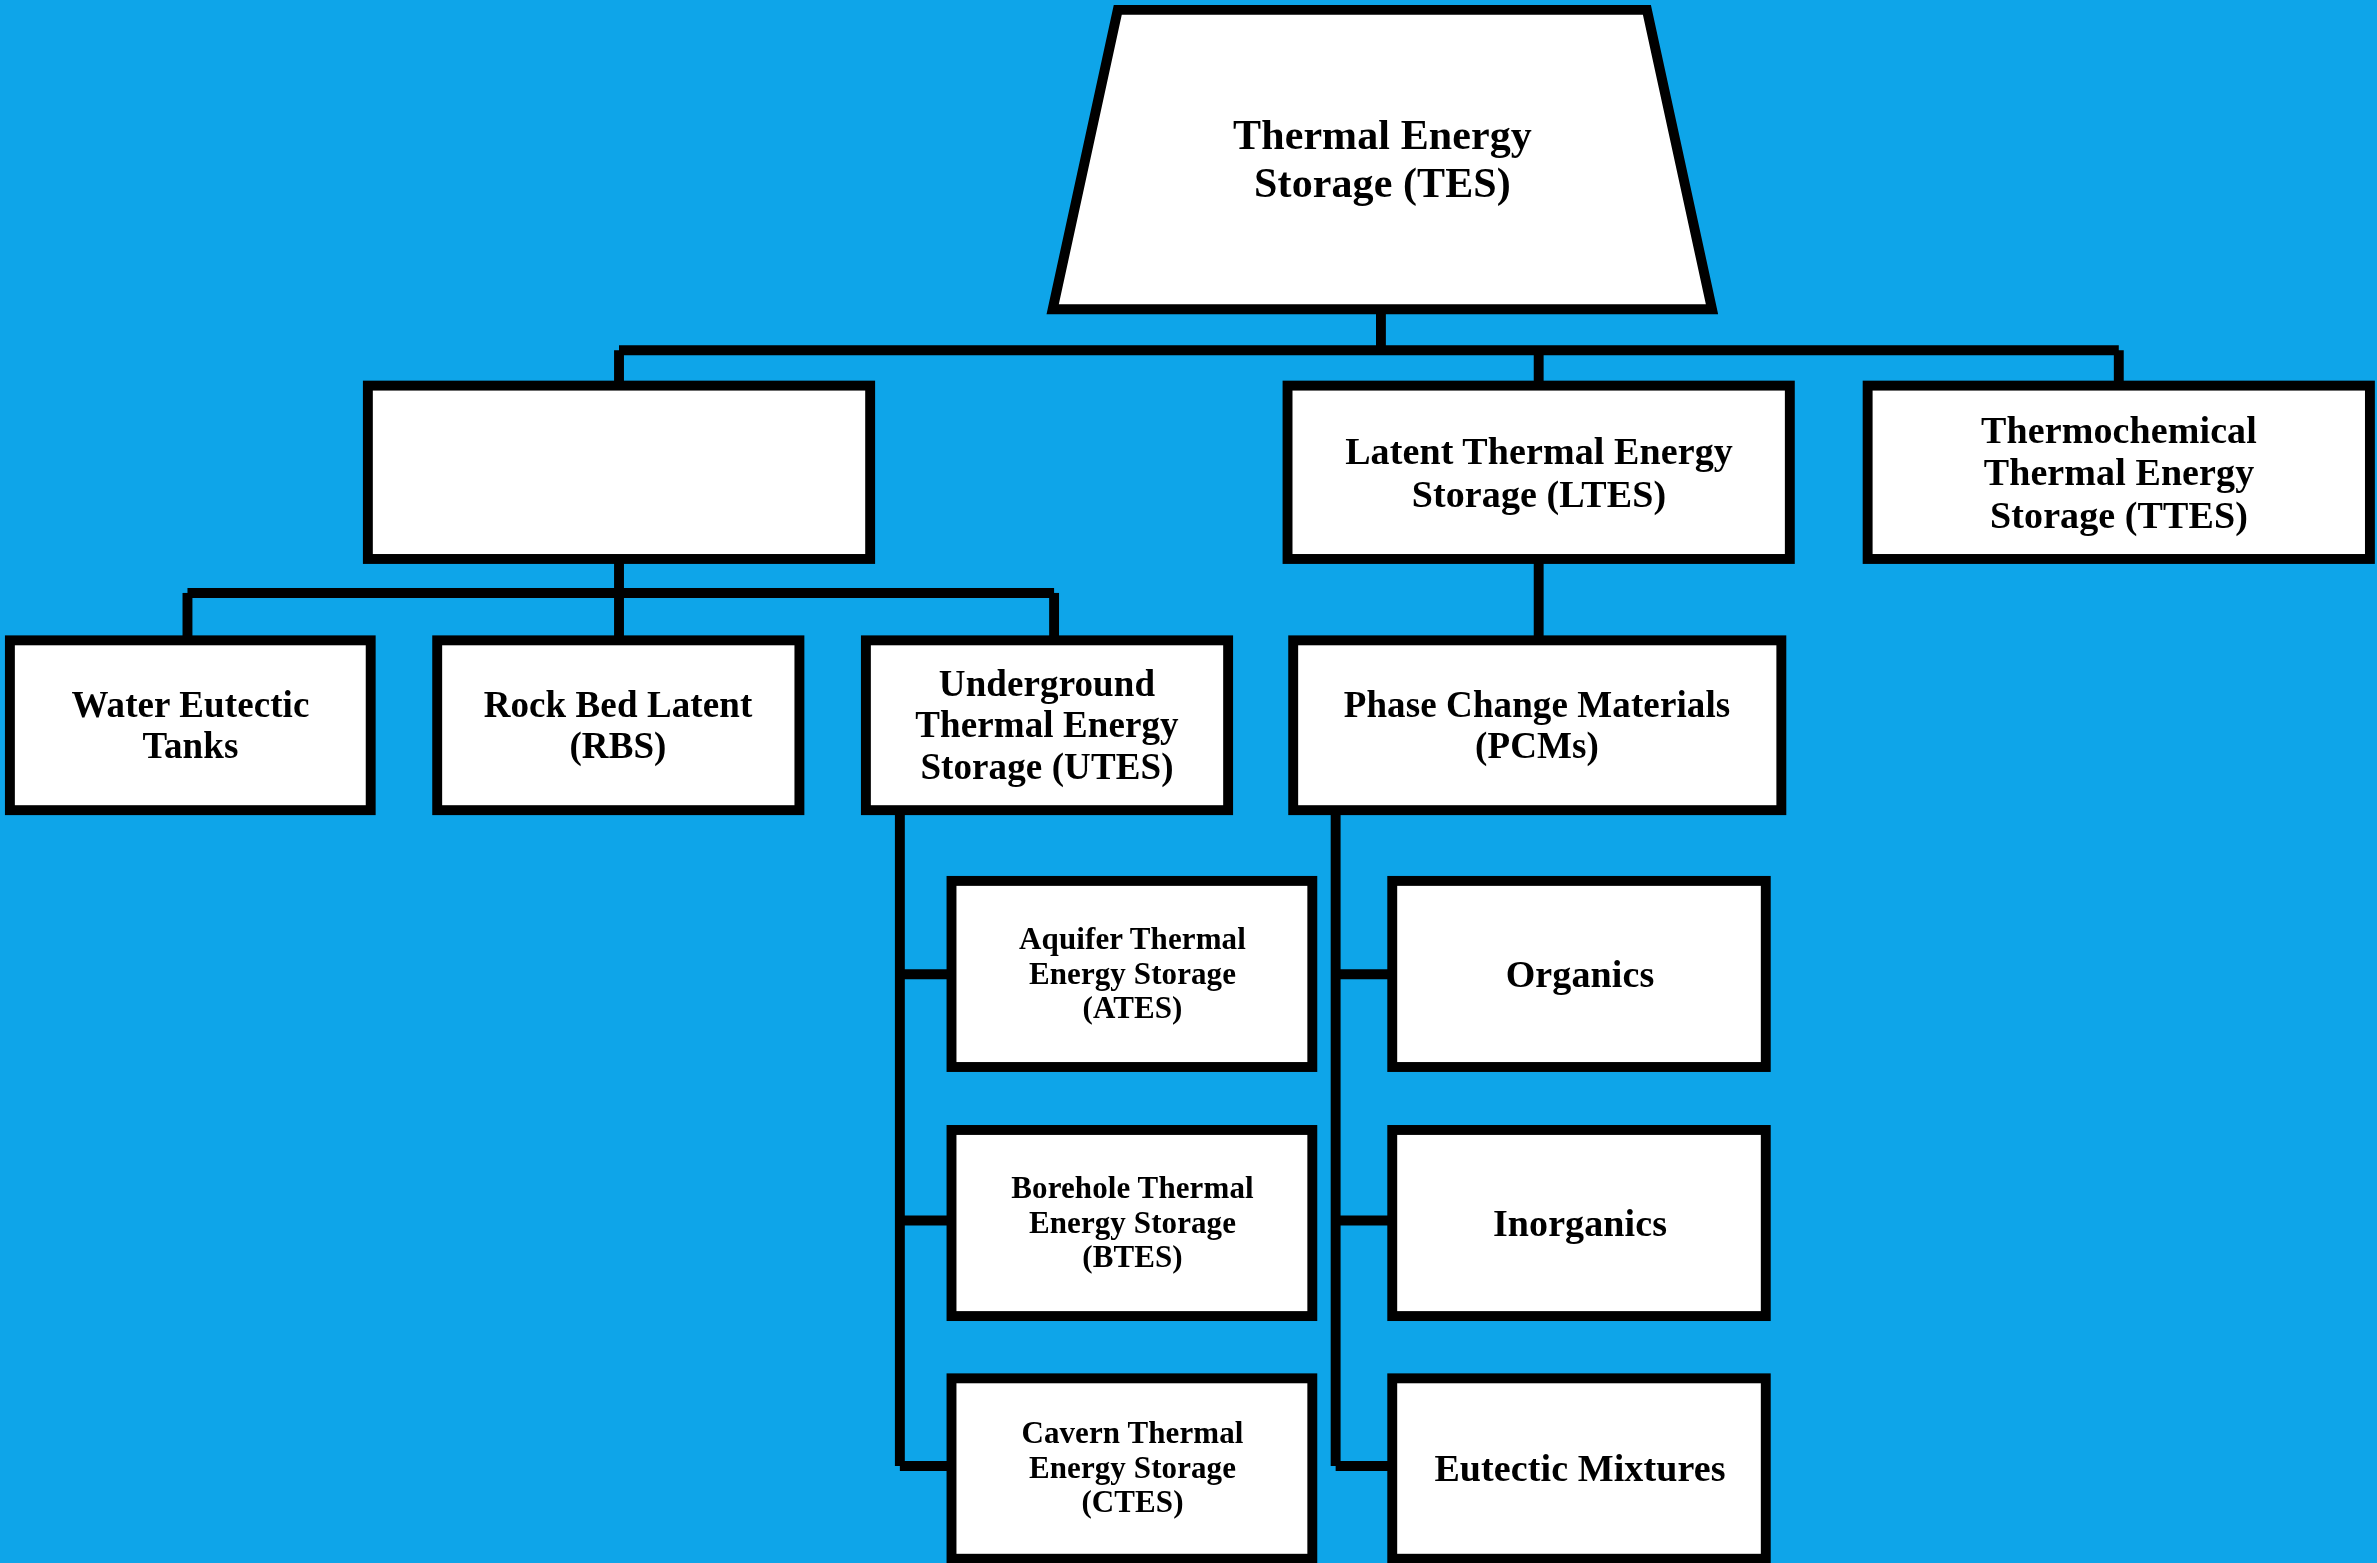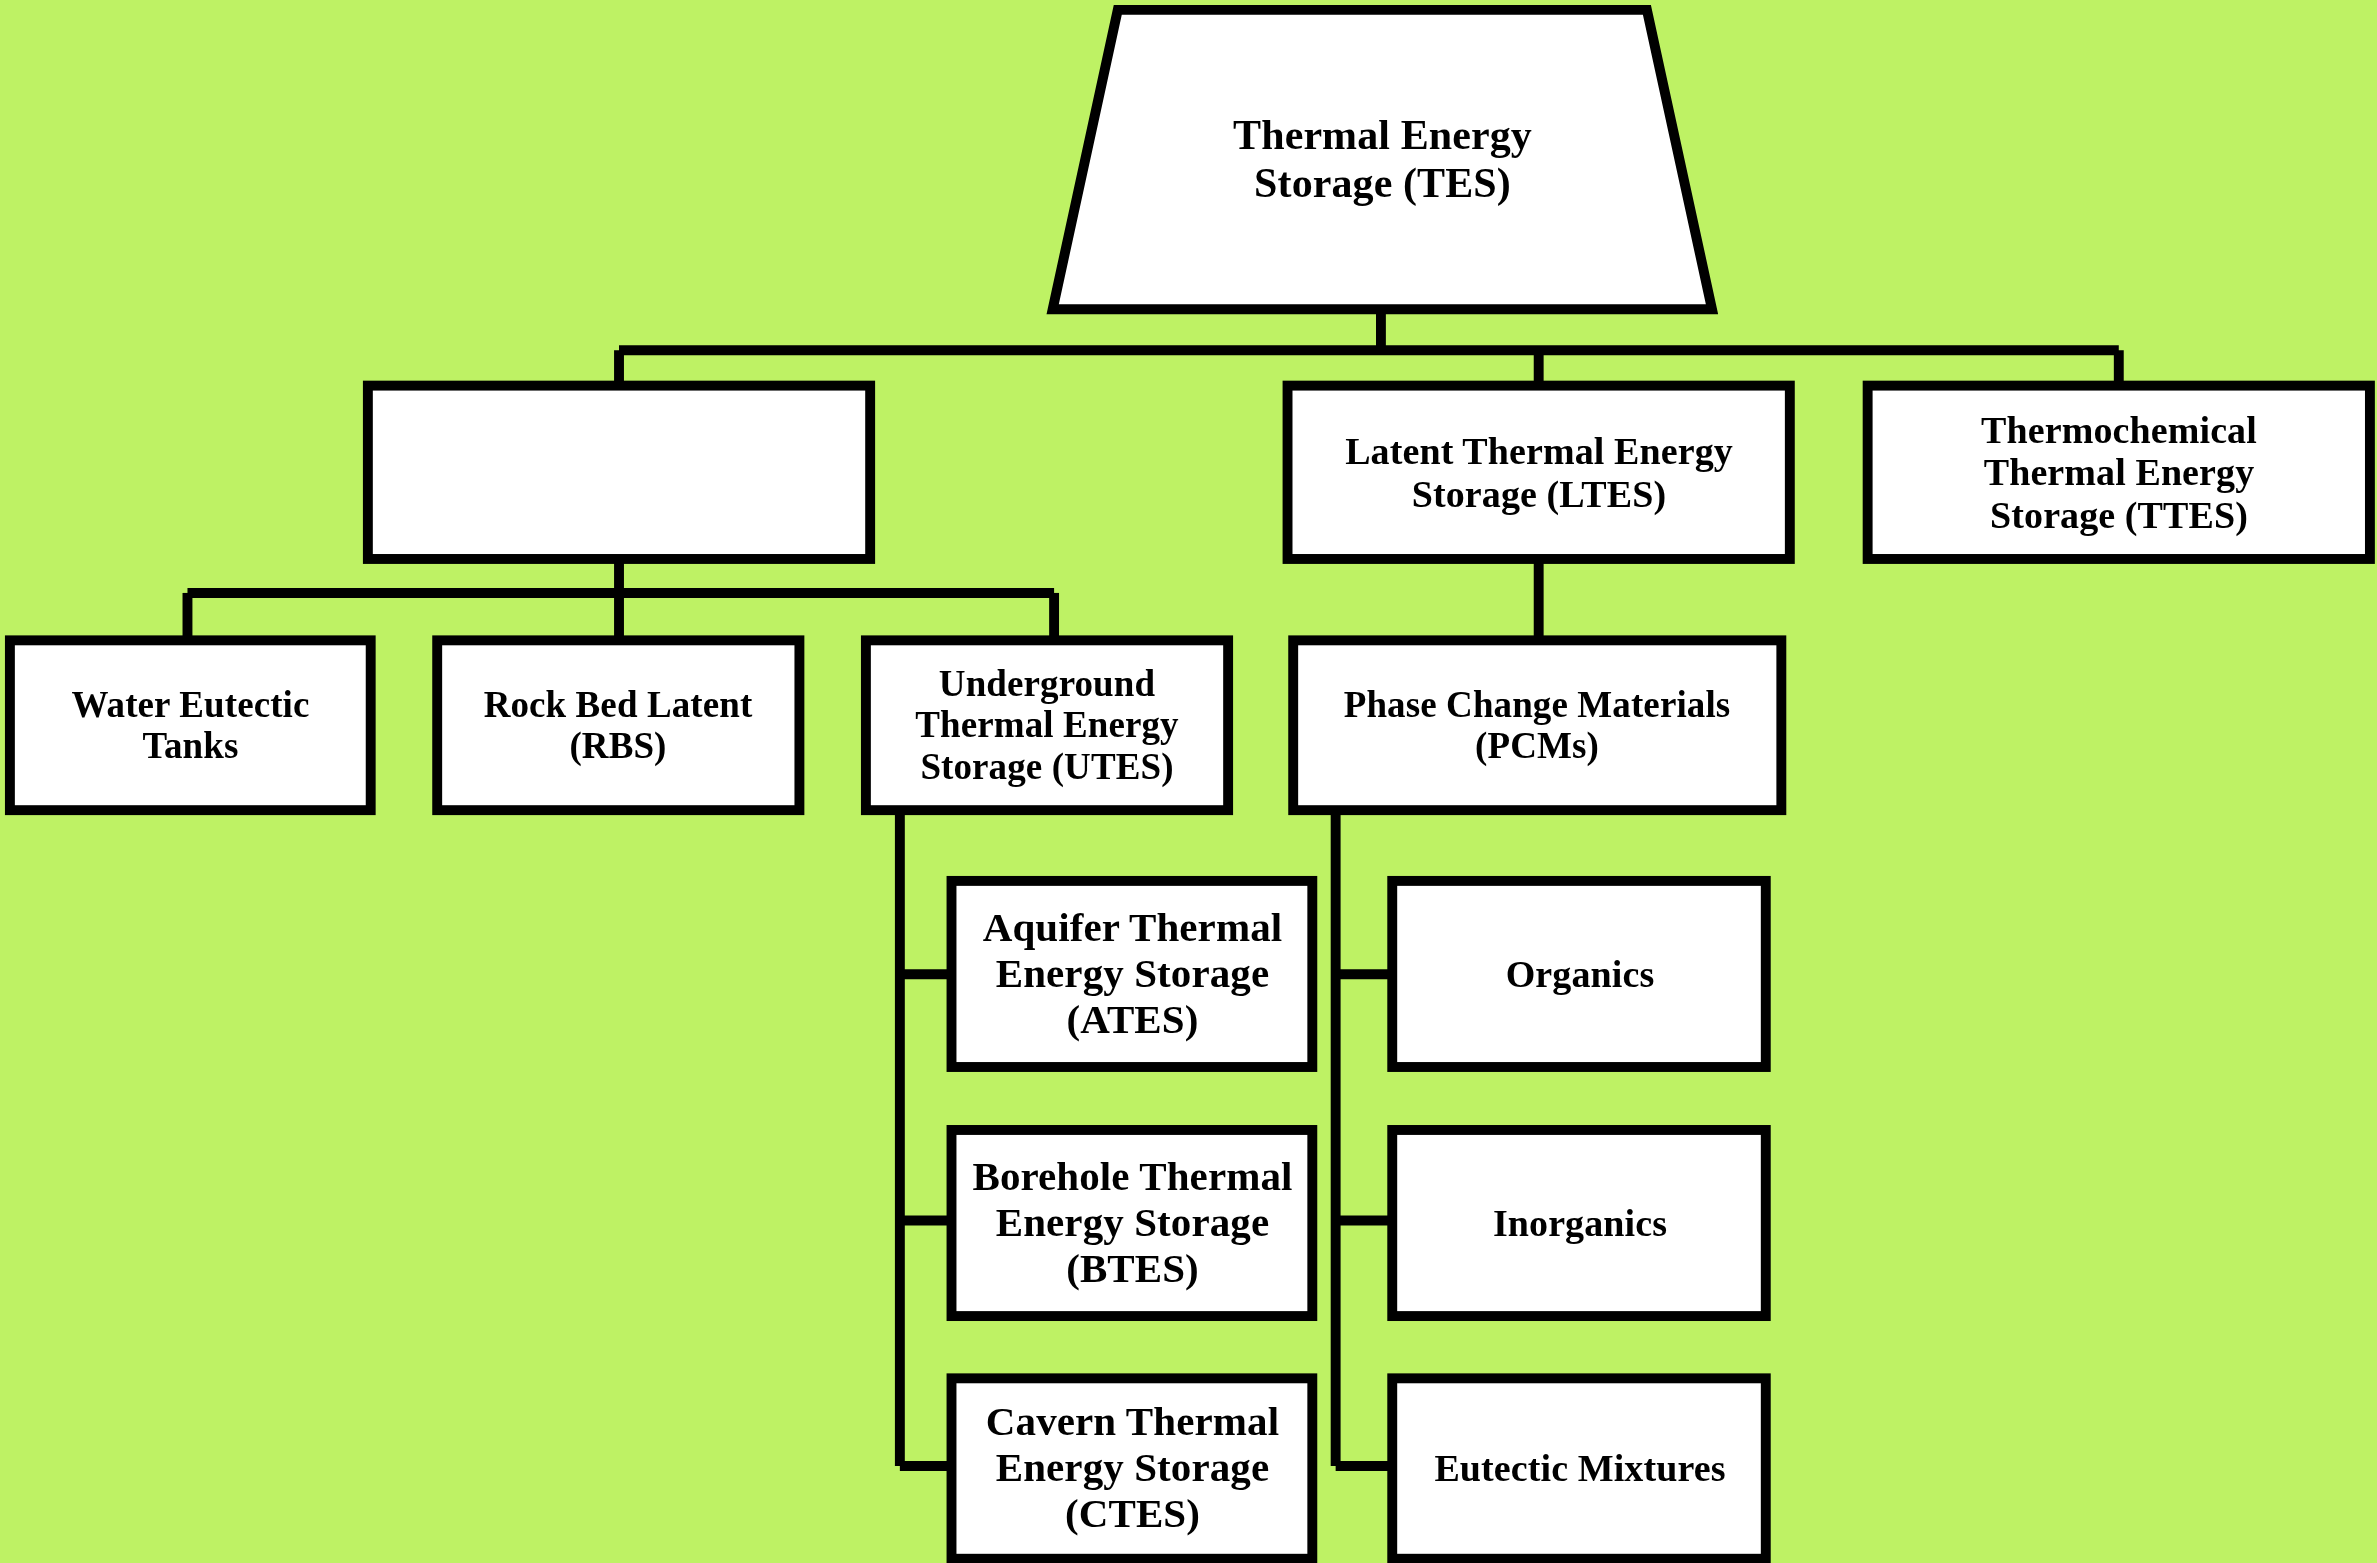--- a/index.html
+++ b/index.html
@@ -4,21 +4,21 @@
 <style>
   html, body {
     margin: 0;
     padding: 0;
     background: #ffffff;
   }
   #diagram-root {
     position: relative;
     width: 2377px;
     height: 1563px;
-    background: #bef264;
+    background: #0ea5e9;
     font-family: "Liberation Serif", "DejaVu Serif", serif;
   }
   svg.flow {
     position: absolute;
     top: 0;
     left: 0;
     width: 2377px;
     height: 1563px;
     display: block;
   }
@@ -44,21 +44,21 @@
     color: #000000;
     line-height: 1.12;
     letter-spacing: 0.1px;
     pointer-events: none;
     white-space: pre-line;
     font-family: "Liberation Serif", "DejaVu Serif", serif;
   }
   .lbl-root       { font-size: 42px; }
   .lbl-l2         { font-size: 38px; }
   .lbl-l3         { font-size: 37px; }
-  .lbl-l4-multi   { font-size: 41px; font-family: Liberation Serif, serif; }
+  .lbl-l4-multi   { font-size: 31px; font-family: Liberation Serif, serif; }
   .lbl-l4-single  { font-size: 38px; }
 </style>
 </head>
 <body>
 
 <div id="diagram-root">
 
   <svg class="flow" viewBox="0 0 3360 2209" preserveAspectRatio="none">
 
     <g>

